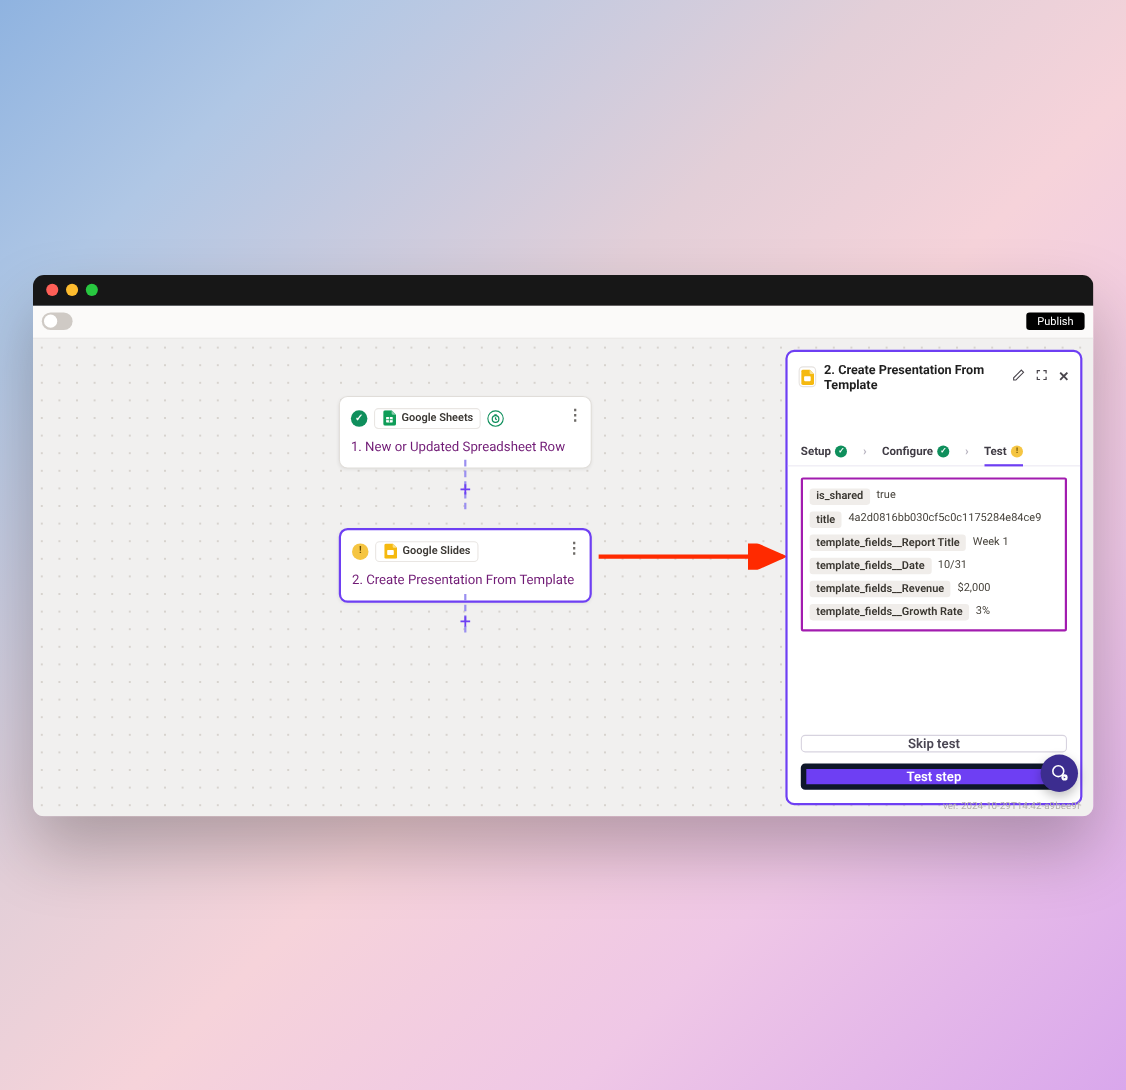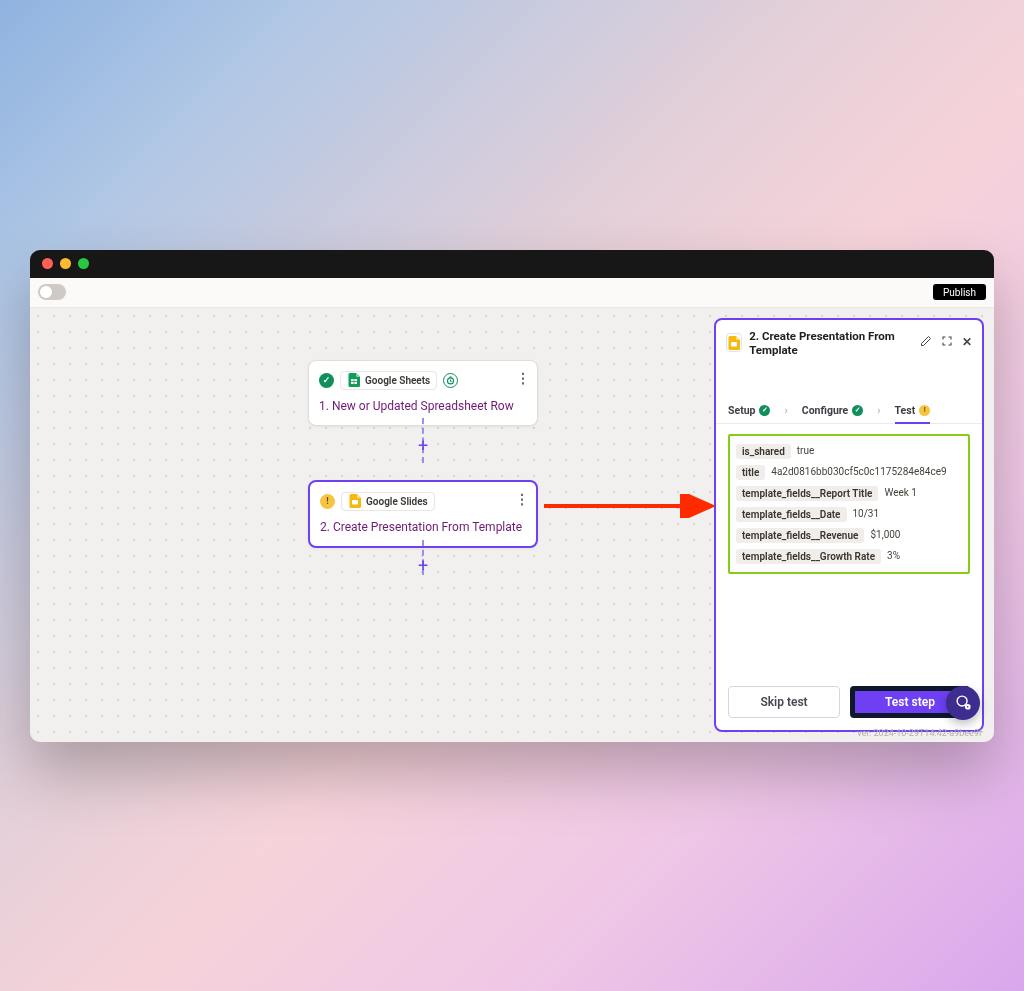--- a/index.html
+++ b/index.html
@@ -84,26 +84,26 @@
   .td-ok{background:#0f8f5c}
   .td-warn{background:#f5c542;color:#6b4b00}
 
   .panel-body{flex:1;padding:10px 12px;display:flex;flex-direction:column;gap:10px;overflow:hidden;}
 
   .search-box{border:1.5px solid #6e3ff3;border-radius:5px;height:30px;display:flex;align-items:center;padding:0 9px;gap:7px;}
   .search-box svg{width:13px;height:13px;stroke:#8c86a1}
   .search-box input{border:none;outline:none;font-size:11px;flex:1;color:#555;background:transparent;}
   .search-box input::placeholder{color:#a69fb4}
 
-  .result-box{border:2px solid #84cc16;border-radius:2px;padding:8px 6px;display:flex;flex-direction:column;gap:6px;}
+  .result-box{border:2px solid #a21caf;border-radius:2px;padding:8px 6px;display:flex;flex-direction:column;gap:6px;}
   .kv{display:flex;align-items:flex-start;gap:6px;}
   .kv-key{background:#f0edea;border-radius:3px;padding:2px 6px;font-size:10px;font-weight:600;color:#38352f;white-space:nowrap;}
   .kv-val{font-size:10px;color:#47433c;line-height:1.35;word-break:break-word;}
 
-  .panel-foot{display:flex;gap:10px;padding:8px 12px 12px;}
+  .panel-foot{display:flex;gap:10px;padding:8px 12px 12px;flex-direction:column;}
   .btn{flex:1;height:32px;border-radius:4px;font-size:12px;font-weight:600;cursor:pointer;}
   .btn-secondary{background:#fff;border:1px solid #d7d3df;color:#4a4653;}
   .btn-primary{background:#6e3ff3;border:5px solid #0f172a;color:#fff;}
 
   .version{position:absolute;right:12px;bottom:4px;font-size:9px;color:#b3afaa;}
 
   .fab{position:absolute;right:14px;bottom:22px;width:34px;height:34px;border-radius:50%;background:#3c2d8f;display:flex;align-items:center;justify-content:center;box-shadow:0 4px 10px rgba(0,0,0,.25);}
   .fab svg{width:17px;height:17px;}
 
   .arrow-annot{position:absolute;pointer-events:none;}
@@ -243,21 +243,21 @@
           <div class="kv">
               <span class="kv-key">template_fields__Report Title</span>
               <span class="kv-val">Week 1</span>
             </div>
           <div class="kv">
               <span class="kv-key">template_fields__Date</span>
               <span class="kv-val">10/31</span>
             </div>
           <div class="kv">
               <span class="kv-key">template_fields__Revenue</span>
-              <span class="kv-val">$1,000</span>
+              <span class="kv-val">$2,000</span>
             </div>
           <div class="kv">
               <span class="kv-key">template_fields__Growth Rate</span>
               <span class="kv-val">3%</span>
             </div>
         </div>
       </div>
 
       <div class="panel-foot">
         <button class="btn btn-secondary">Skip test</button>

